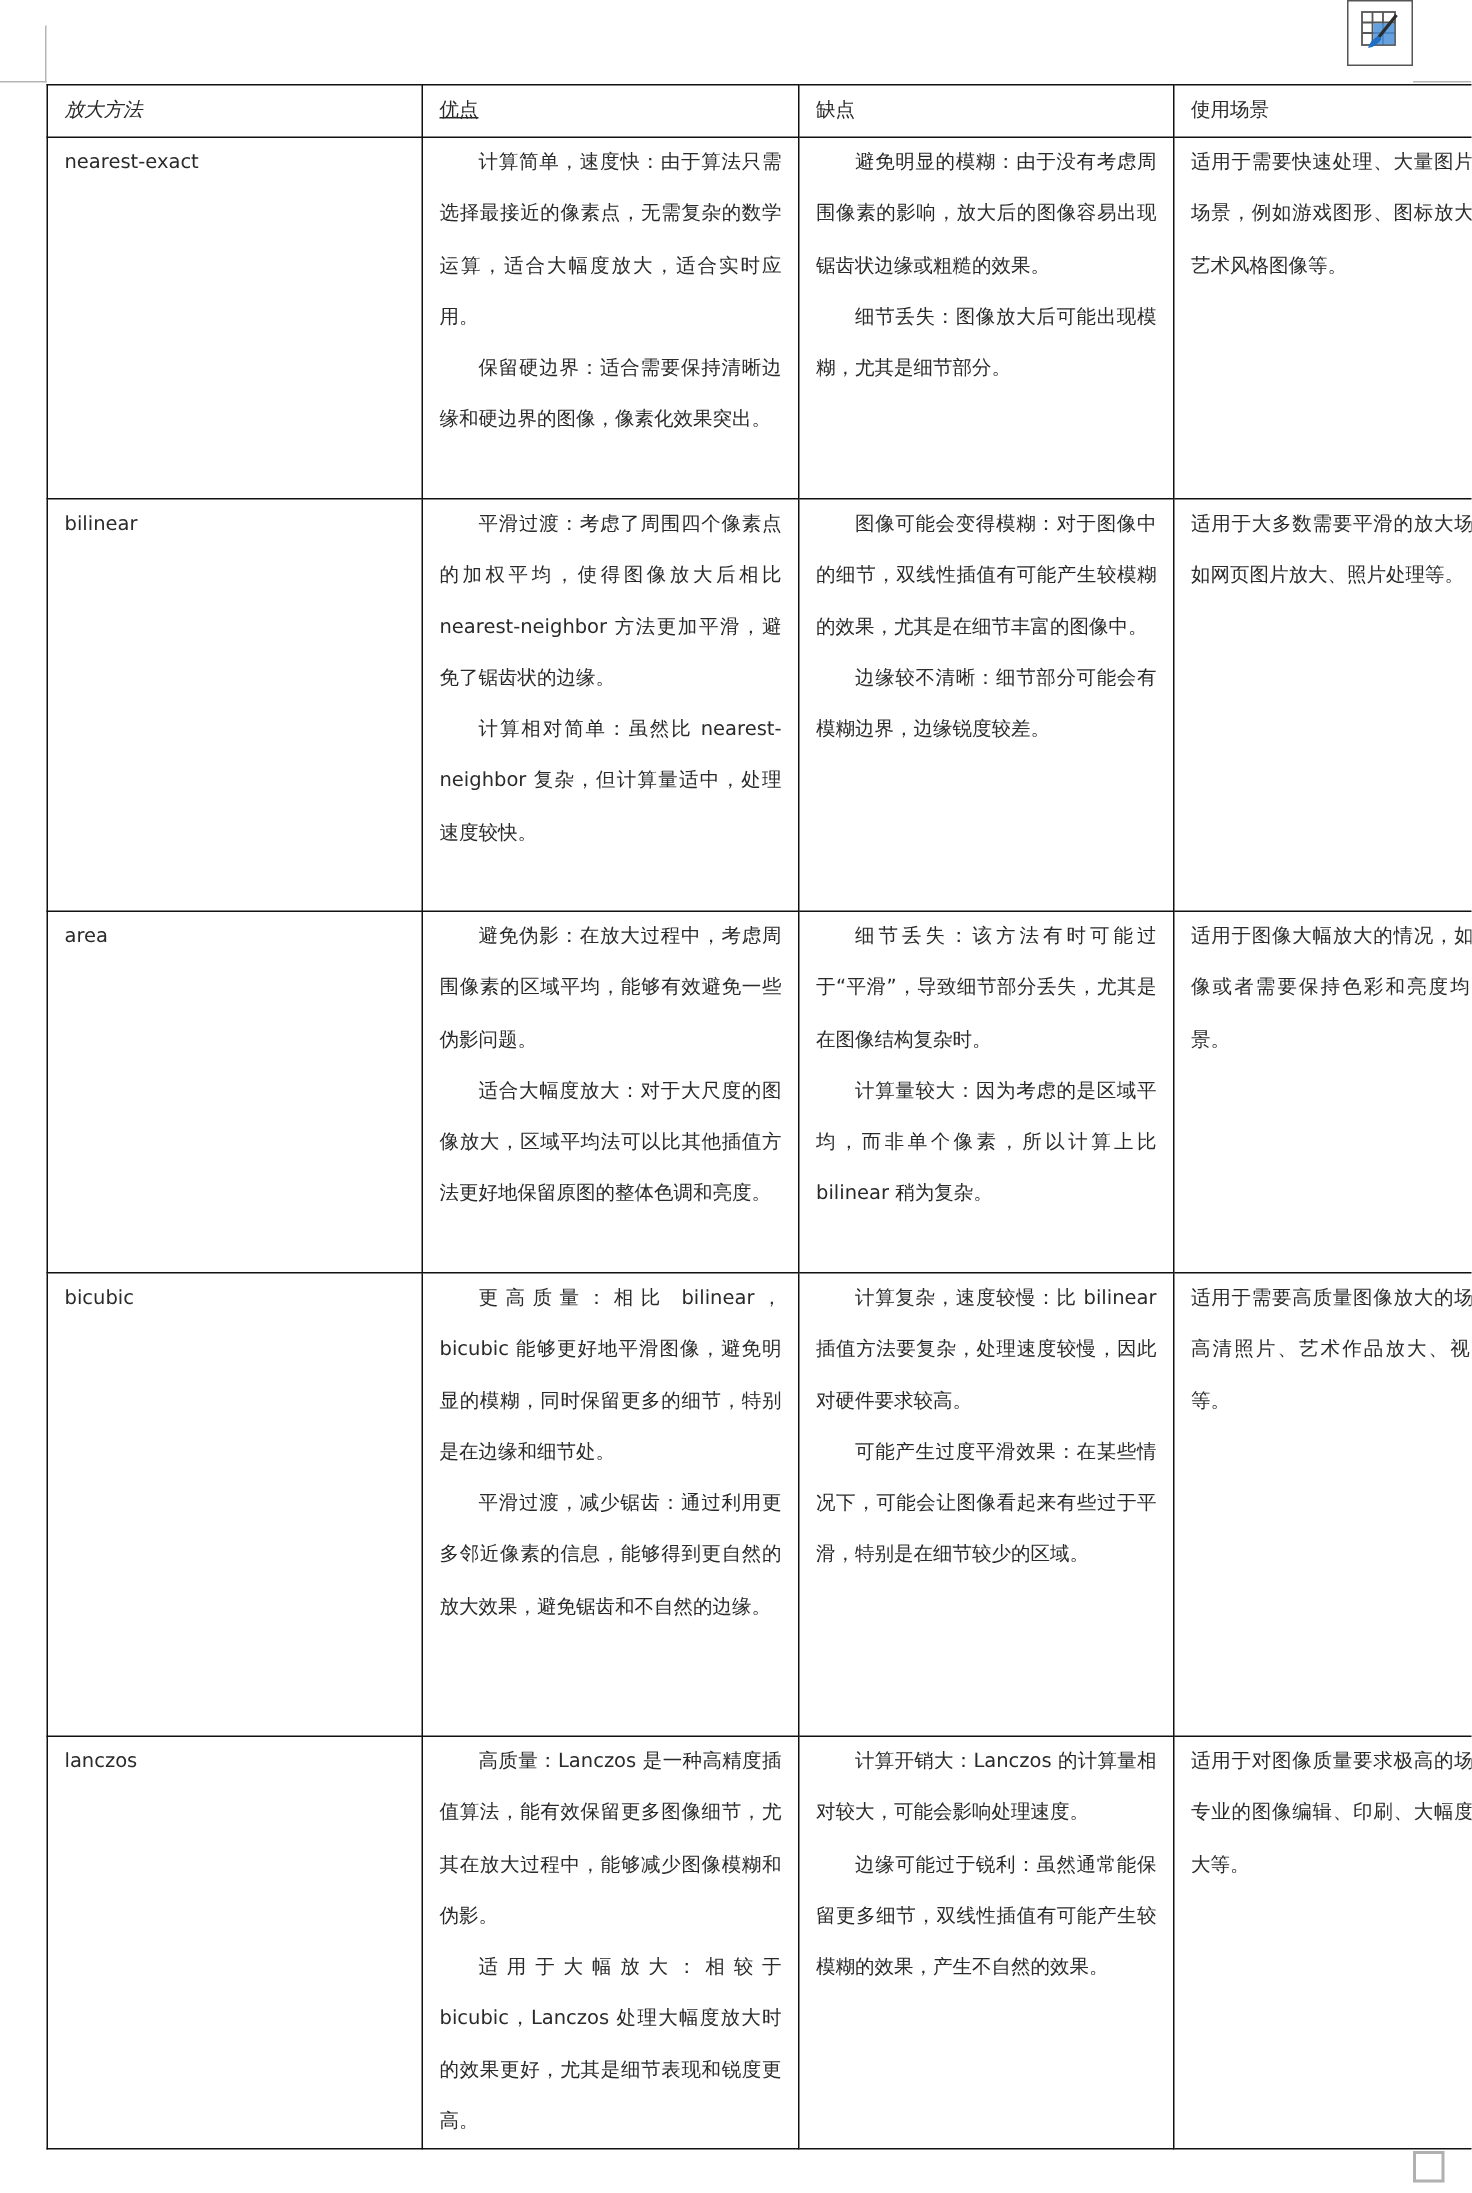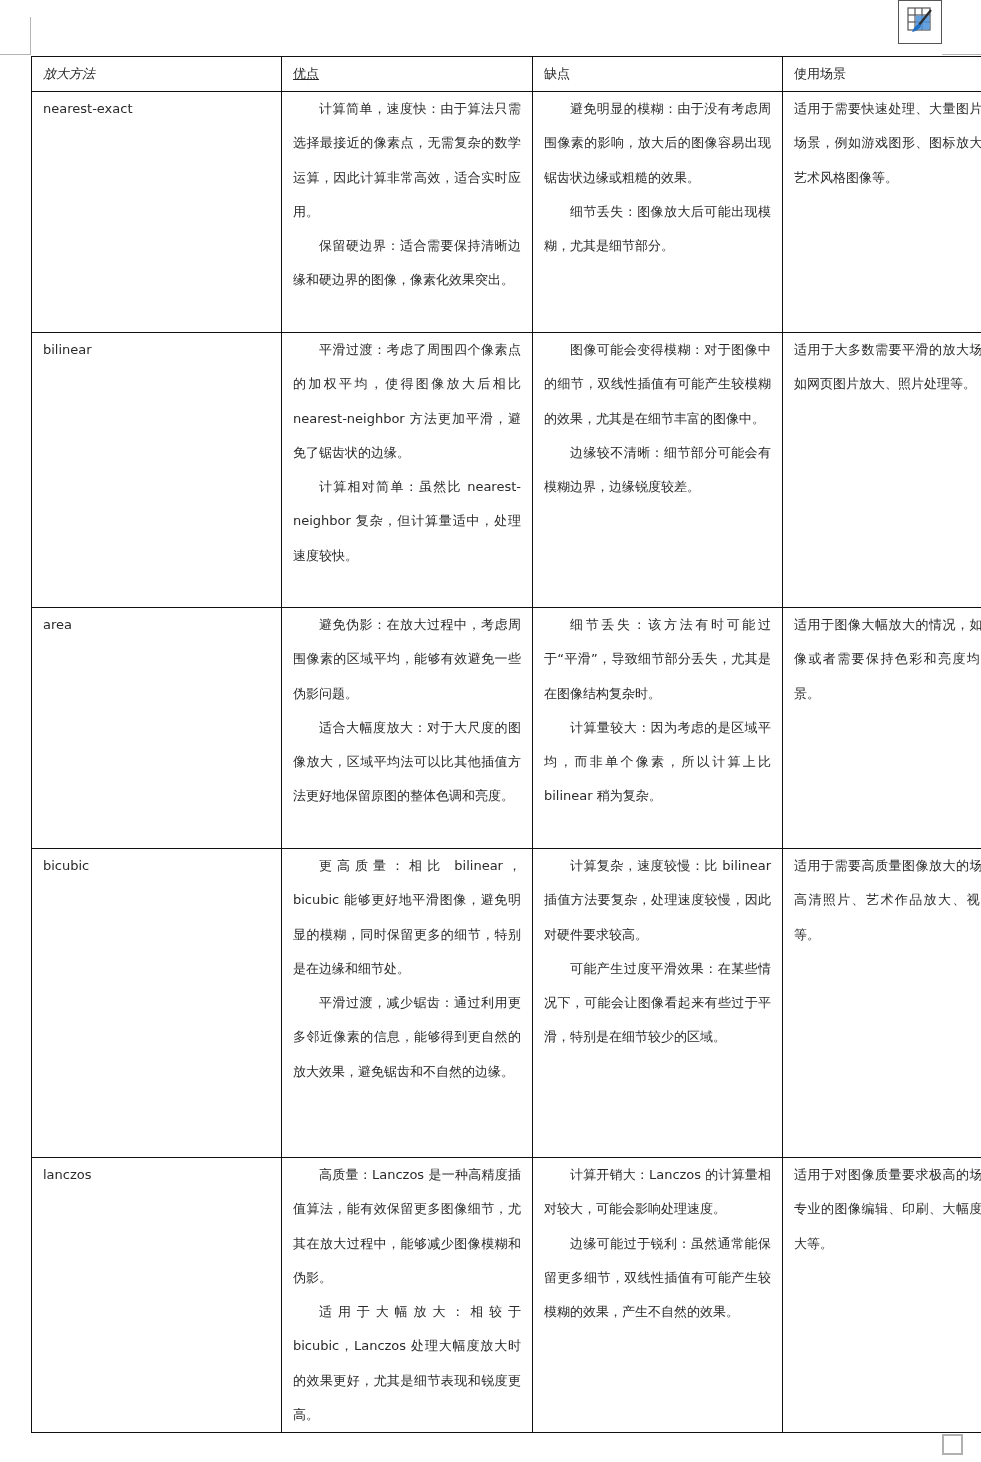--- a/index.html
+++ b/index.html
@@ -59,21 +59,21 @@
       <th class="col-cons">缺点</th>
       <th class="col-scene">使用场景</th>
     </tr>
   </thead>
   <tbody>
     <tr style="height:241px">
       <td class="cell">
           <p class="method">nearest-exact</p>
         </td>
       <td class="cell">
-        <p class="para">计算简单，速度快：由于算法只需选择最接近的像素点，无需复杂的数学运算，因此计算非常高效，适合实时应用。</p>
+        <p class="para">计算简单，速度快：由于算法只需选择最接近的像素点，无需复杂的数学运算，适合大幅度放大，适合实时应用。</p>
         <p class="para">保留硬边界：适合需要保持清晰边缘和硬边界的图像，像素化效果突出。</p>
       </td>
       <td class="cell">
         <p class="para">避免明显的模糊：由于没有考虑周围像素的影响，放大后的图像容易出现锯齿状边缘或粗糙的效果。</p>
         <p class="para">细节丢失：图像放大后可能出现模糊，尤其是细节部分。</p>
       </td>
       <td class="cell">
           <p class="scene">适用于需要快速处理、大量图片处理的场景，例如游戏图形、图标放大、像素艺术风格图像等。</p>
         </td>
     </tr>

